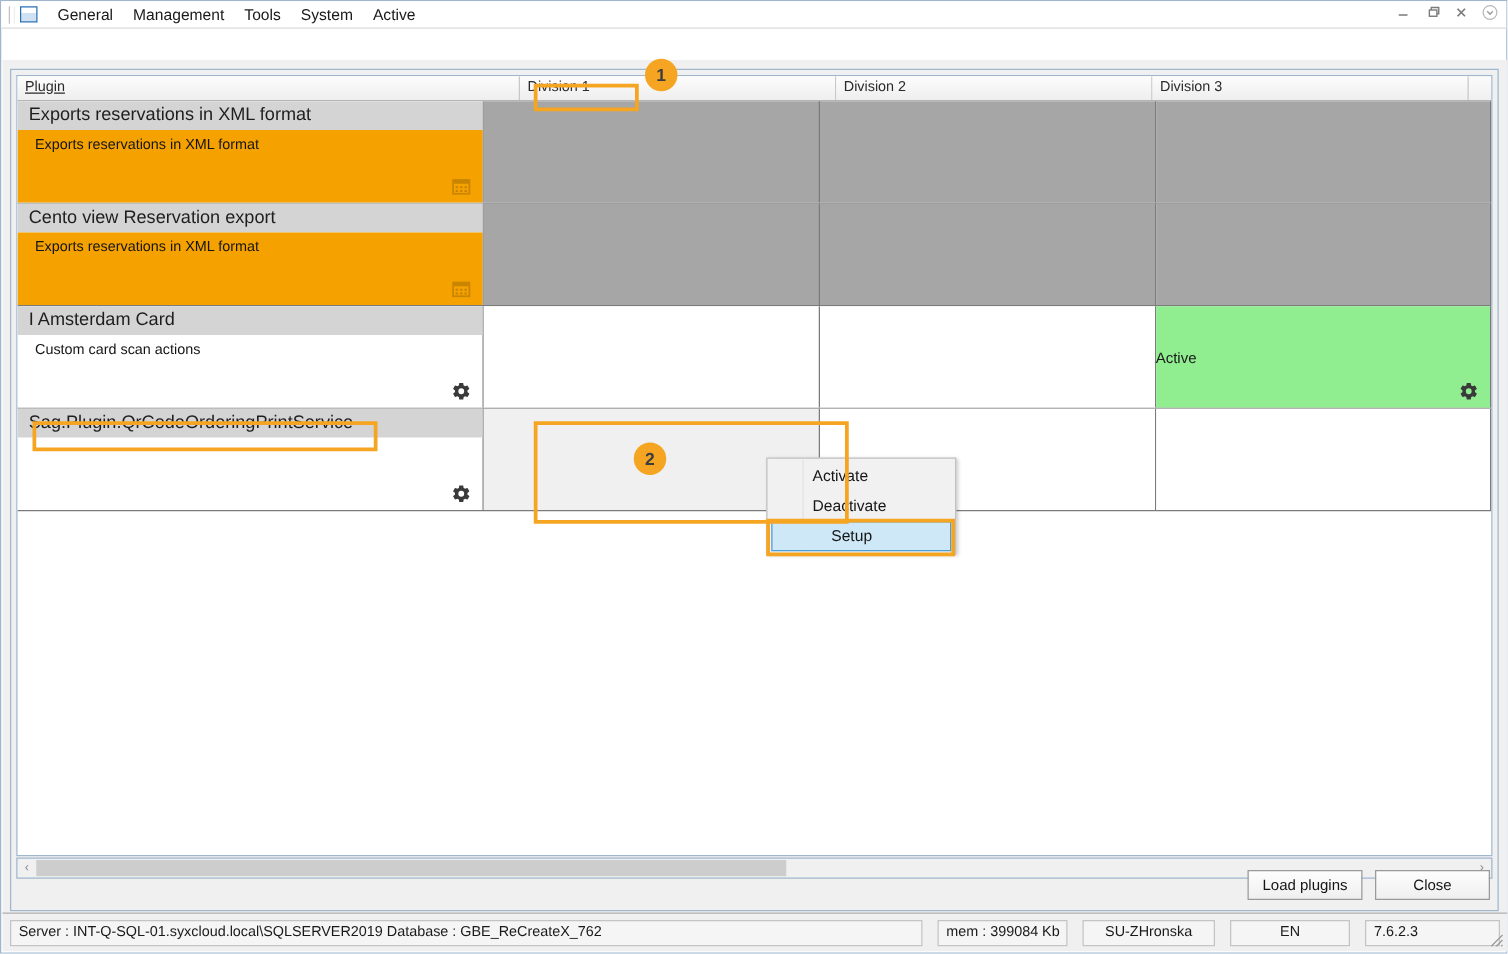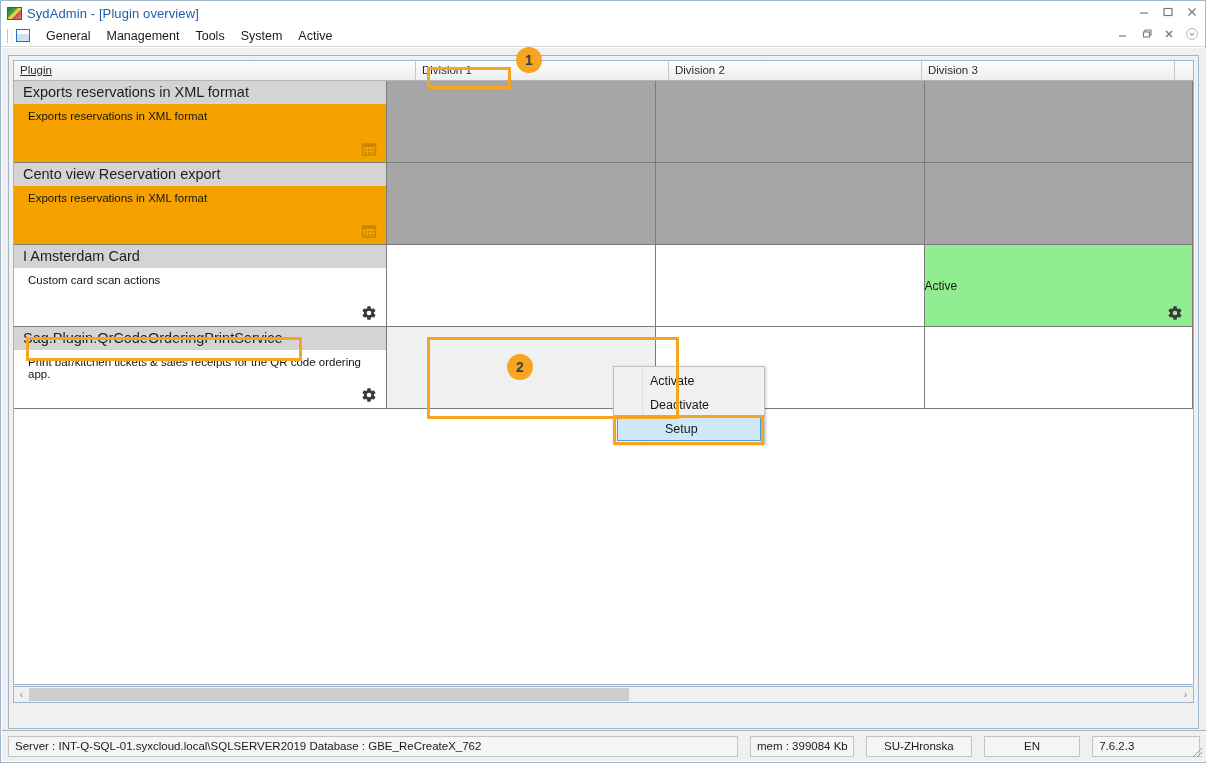--- a/index.html
+++ b/index.html
@@ -338,42 +338,20 @@
     justify-content: center;
     z-index: 61;
     font-family: "Liberation Sans", sans-serif;
   }
 </style>
 </head>
 <body>
 
 <div id="app">
 
-  <div class="titlebar">
-    <div class="app-icon"></div>
-    <span class="title-text">SydAdmin - [Plugin overview]</span>
-    <div class="win-controls">
-      <div class="wc">
-        <svg width="14" height="14" viewBox="0 0 14 14">
-            <line x1="3" y1="8" x2="11" y2="8" stroke="#7a7a7a" stroke-width="1.2"></line>
-          </svg>
-      </div>
-      <div class="wc">
-        <svg width="14" height="14" viewBox="0 0 14 14">
-            <rect x="3" y="3.5" width="8" height="7" fill="none" stroke="#7a7a7a" stroke-width="1.2"></rect>
-          </svg>
-      </div>
-      <div class="wc">
-        <svg width="14" height="14" viewBox="0 0 14 14">
-            <line x1="3.5" y1="3.5" x2="10.5" y2="10.5" stroke="#7a7a7a" stroke-width="1.3"></line>
-            <line x1="10.5" y1="3.5" x2="3.5" y2="10.5" stroke="#7a7a7a" stroke-width="1.3"></line>
-          </svg>
-      </div>
-    </div>
-  </div>
 
   <div class="menubar">
     <div class="menu-grip"></div>
     <div class="mdi-doc-icon"></div>
     <div class="menu-item">General</div>
     <div class="menu-item">Management</div>
     <div class="menu-item">Tools</div>
     <div class="menu-item">System</div>
     <div class="menu-item">Active</div>
 
@@ -491,21 +469,20 @@
                   <path d="M19.4 13a7.6 7.6 0 0 0 .05-1 7.6 7.6 0 0 0-.05-1l2.1-1.6a.5.5 0 0 0 .12-.64l-2-3.46a.5.5 0 0 0-.6-.22l-2.48 1a7.3 7.3 0 0 0-1.72-1l-.38-2.65A.5.5 0 0 0 14 2h-4a.5.5 0 0 0-.49.42l-.38 2.65a7.3 7.3 0 0 0-1.72 1l-2.48-1a.5.5 0 0 0-.6.22l-2 3.46a.5.5 0 0 0 .12.64L4.55 11a7.6 7.6 0 0 0 0 2l-2.1 1.6a.5.5 0 0 0-.12.64l2 3.46a.5.5 0 0 0 .6.22l2.48-1a7.3 7.3 0 0 0 1.72 1l.38 2.65A.5.5 0 0 0 10 22h4a.5.5 0 0 0 .49-.42l.38-2.65a7.3 7.3 0 0 0 1.72-1l2.48 1a.5.5 0 0 0 .6-.22l2-3.46a.5.5 0 0 0-.12-.64zM12 15.5A3.5 3.5 0 1 1 15.5 12 3.5 3.5 0 0 1 12 15.5z"></path>
                 </svg>
               </span>
             </div>
           </div>
 
           <div class="row">
             <div class="plugin-cell">
               <div class="plugin-title">Sag.Plugin.QrCodeOrderingPrintService</div>
               <div class="plugin-body">
-                <div class="plugin-desc">Print bar/kitchen tickets &amp; sales receipts for the QR code ordering app.</div>
                 <span class="cell-icon">
                   <svg width="16" height="16" viewBox="0 0 24 24" fill="#3a3a3a">
                     <path d="M19.4 13a7.6 7.6 0 0 0 .05-1 7.6 7.6 0 0 0-.05-1l2.1-1.6a.5.5 0 0 0 .12-.64l-2-3.46a.5.5 0 0 0-.6-.22l-2.48 1a7.3 7.3 0 0 0-1.72-1l-.38-2.65A.5.5 0 0 0 14 2h-4a.5.5 0 0 0-.49.42l-.38 2.65a7.3 7.3 0 0 0-1.72 1l-2.48-1a.5.5 0 0 0-.6.22l-2 3.46a.5.5 0 0 0 .12.64L4.55 11a7.6 7.6 0 0 0 0 2l-2.1 1.6a.5.5 0 0 0-.12.64l2 3.46a.5.5 0 0 0 .6.22l2.48-1a7.3 7.3 0 0 0 1.72 1l.38 2.65A.5.5 0 0 0 10 22h4a.5.5 0 0 0 .49-.42l.38-2.65a7.3 7.3 0 0 0 1.72-1l2.48 1a.5.5 0 0 0 .6-.22l2-3.46a.5.5 0 0 0-.12-.64zM12 15.5A3.5 3.5 0 1 1 15.5 12 3.5 3.5 0 0 1 12 15.5z"></path>
                   </svg>
                 </span>
               </div>
             </div>
             <div class="div-cell light"></div>
             <div class="div-cell white"></div>
             <div class="div-cell white"></div>
@@ -515,20 +492,24 @@
       </div>
 
       <div class="hscroll">
         <div class="sb-arrow">‹</div>
         <div class="sb-track">
           <div class="sb-thumb"></div>
         </div>
         <div class="sb-arrow">›</div>
       </div>
 
+      <div class="footer">
+        <button class="btn">Load plugins</button>
+        <button class="btn">Close</button>
+      </div>
 
     </div>
   </div>
 
   <div class="ctxmenu">
     <div class="ctx-item">Activate</div>
     <div class="ctx-item">Deactivate</div>
     <div class="ctx-item selected">Setup</div>
   </div>
 

